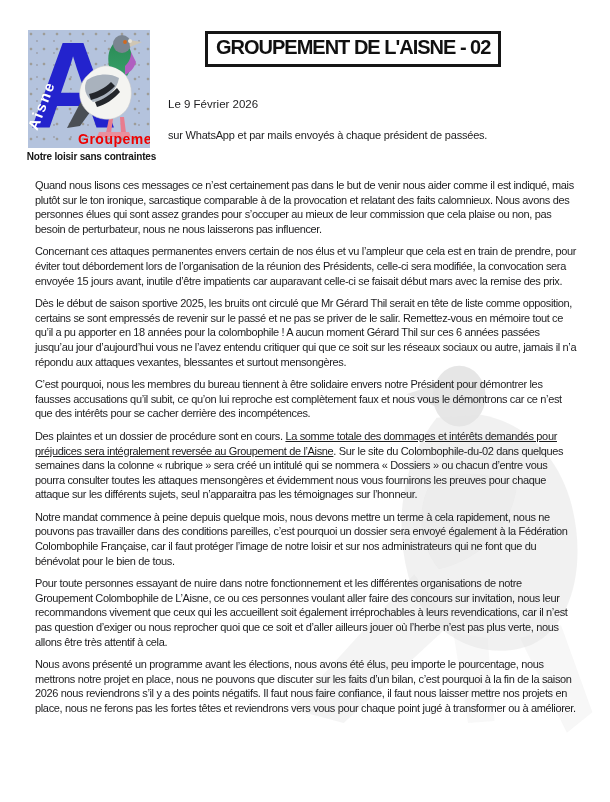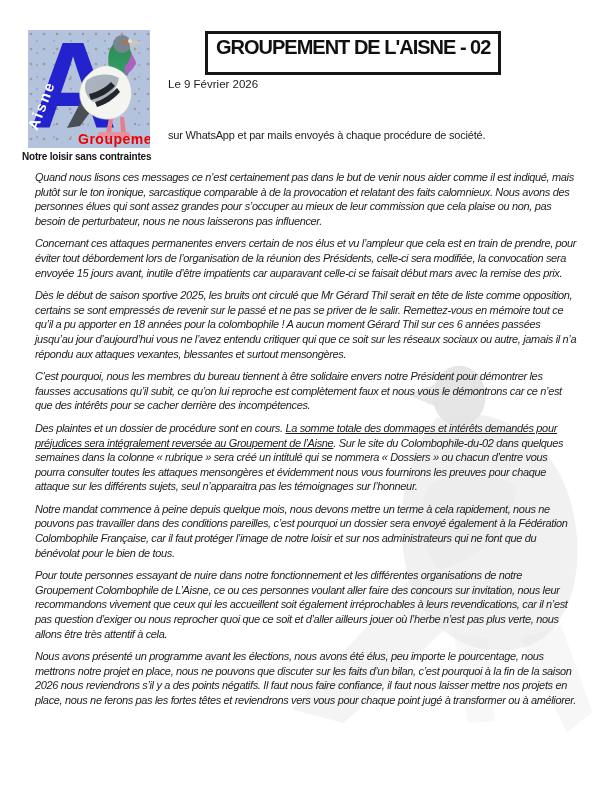--- a/index.html
+++ b/index.html
@@ -39,46 +39,46 @@
     transform:rotate(-69deg);transform-origin:0 100%;
     color:#ffffff;font-weight:bold;font-size:15px;letter-spacing:2px;
     z-index:2;
   }
   .logo-pigeon{position:absolute;right:-2px;top:2px;width:88px;height:112px;z-index:3;}
   .logo-club-name{
     position:absolute;left:0;bottom:1px;width:100%;text-align:center;
     color:#ee0000;font-weight:bold;font-size:14px;letter-spacing:.5px;z-index:4;padding-left:44px;
   }
   .logo-tagline{
-    position:absolute;left:22px;top:151px;width:134px;text-align:left;
+    position:absolute;left:22px;top:151px;width:134px;text-align:right;
     font-size:10px;font-weight:bold;color:#151515;letter-spacing:-.2px;z-index:2;
   }
 
   
   .title-box{
     position:absolute;left:205px;top:31px;
     border:3px solid #161616;background:#fff;
-    padding:2px 8px 13px;
+    padding:2px 8px 5px;
     font-size:20px;font-weight:bold;letter-spacing:-1px;
     white-space:nowrap;color:#101010;z-index:2;
   }
 
   
-  .date-line{position:absolute;left:168px;top:78px;font-size:11.5px;z-index:2;}
+  .date-line{position:absolute;left:168px;top:98px;font-size:11.5px;z-index:2;}
   .intro{position:absolute;left:168px;top:124px;width:414px;font-size:11px;
          letter-spacing:-.2px;z-index:2;}
   .intro div{line-height:22px;white-space:nowrap;}
 
   
   .content{
     position:absolute;left:35px;top:170px;width:542px;
     font-size:11px;line-height:14.6px;letter-spacing:-.35px;
     z-index:1;text-align:left;
   }
-  .content p{margin:0 0 8px 0;font-style:italic;}
+  .content p{margin:8px 0 8px 0;}
   .u{text-decoration:underline;}
 </style>
 </head>
 <body>
 
 <div class="page">
 
   <div class="watermark">
     <svg viewBox="0 0 380 410" width="372" height="420" xmlns="http://www.w3.org/2000/svg">
       <g fill="#5f5f5f">
@@ -122,21 +122,21 @@
       <div class="logo-club-name">Groupement-02</div>
     </div>
     <div class="logo-tagline">Notre loisir sans contraintes</div>
   </div>
 
   <div class="title-box">GROUPEMENT DE L'AISNE - 02</div>
 
   <div class="date-line">Le 9 Février 2026</div>
 
   <div class="intro">
-    <div>sur WhatsApp et par mails envoyés à chaque procédure de société.</div>
+    <div>sur WhatsApp et par mails envoyés à chaque président de passées.</div>
   </div>
 
   <div class="content">
     <p>Quand nous lisons ces messages ce n’est certainement pas dans le but de venir nous aider comme il est indiqué, mais plutôt sur le ton ironique, sarcastique comparable à de la provocation et relatant des faits calomnieux. Nous avons des personnes élues qui sont assez grandes pour s’occuper au mieux de leur commission que cela plaise ou non, pas besoin de perturbateur, nous ne nous laisserons pas influencer.</p>
     <p>Concernant ces attaques permanentes envers certain de nos élus et vu l’ampleur que cela est en train de prendre, pour éviter tout débordement lors de l’organisation de la réunion des Présidents, celle-ci sera modifiée, la convocation sera envoyée 15 jours avant, inutile d’être impatients car auparavant celle-ci se faisait début mars avec la remise des prix.</p>
     <p>Dès le début de saison sportive 2025, les bruits ont circulé que Mr Gérard Thil serait en tête de liste comme opposition, certains se sont empressés de revenir sur le passé et ne pas se priver de le salir. Remettez-vous en mémoire tout ce qu’il a pu apporter en 18 années pour la colombophile ! A aucun moment Gérard Thil sur ces 6 années passées jusqu’au jour d’aujourd’hui vous ne l’avez entendu critiquer qui que ce soit sur les réseaux sociaux ou autre, jamais il n’a répondu aux attaques vexantes, blessantes et surtout mensongères.</p>
     <p>C’est pourquoi, nous les membres du bureau tiennent à être solidaire envers notre Président pour démontrer les fausses accusations qu’il subit, ce qu’on lui reproche est complètement faux et nous vous le démontrons car ce n’est que des intérêts pour se cacher derrière des incompétences.</p>
     <p><span>Des plaintes et un dossier de procédure sont en cours. </span><span class="u">La somme totale des dommages et intérêts demandés pour préjudices sera intégralement reversée au Groupement de l’Aisne</span><span>. Sur le site du Colombophile-du-02 dans quelques semaines dans la colonne « rubrique » sera créé un intitulé qui se nommera « Dossiers » ou chacun d’entre vous pourra consulter toutes les attaques mensongères et évidemment nous vous fournirons les preuves pour chaque attaque sur les différents sujets, seul n’apparaitra pas les témoignages sur l’honneur.</span></p>
     <p>Notre mandat commence à peine depuis quelque mois, nous devons mettre un terme à cela rapidement, nous ne pouvons pas travailler dans des conditions pareilles, c’est pourquoi un dossier sera envoyé également à la Fédération Colombophile Française, car il faut protéger l’image de notre loisir et sur nos administrateurs qui ne font que du bénévolat pour le bien de tous.</p>
     <p>Pour toute personnes essayant de nuire dans notre fonctionnement et les différentes organisations de notre Groupement Colombophile de L’Aisne, ce ou ces personnes voulant aller faire des concours sur invitation, nous leur recommandons vivement que ceux qui les accueillent soit également irréprochables à leurs revendications, car il n’est pas question d’exiger ou nous reprocher quoi que ce soit et d’aller ailleurs jouer où l’herbe n’est pas plus verte, nous allons être très attentif à cela.</p>

